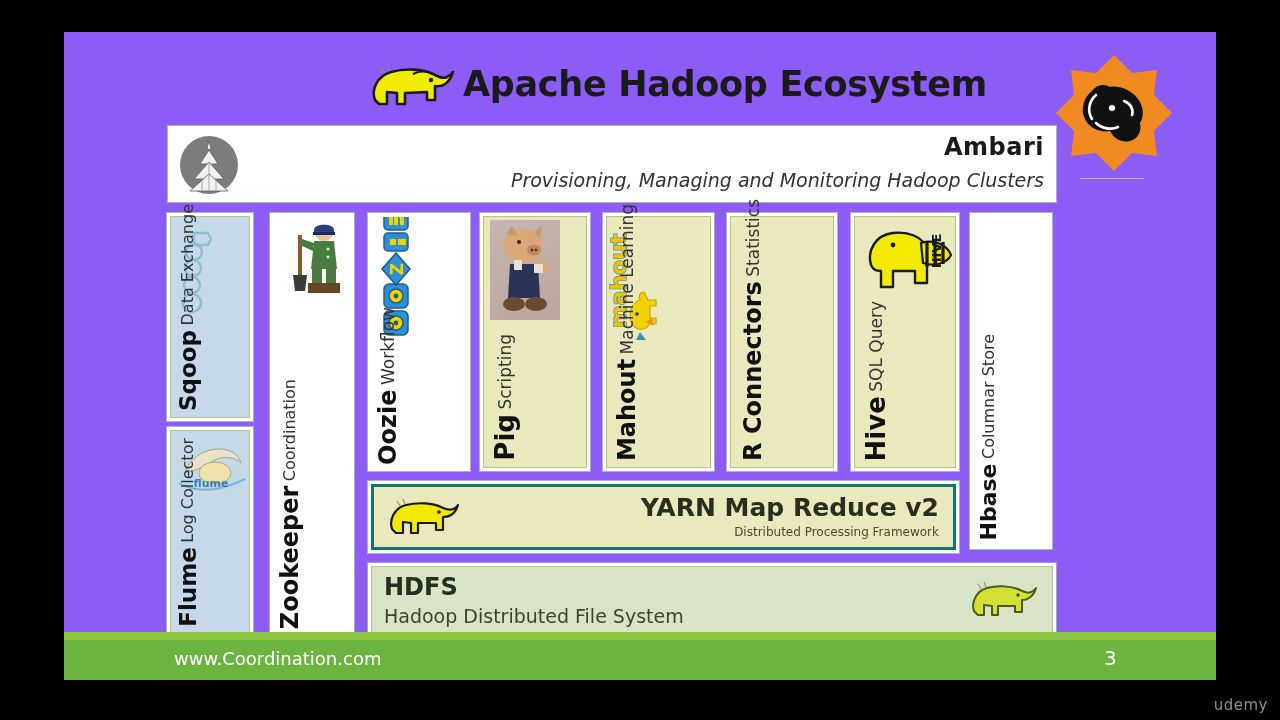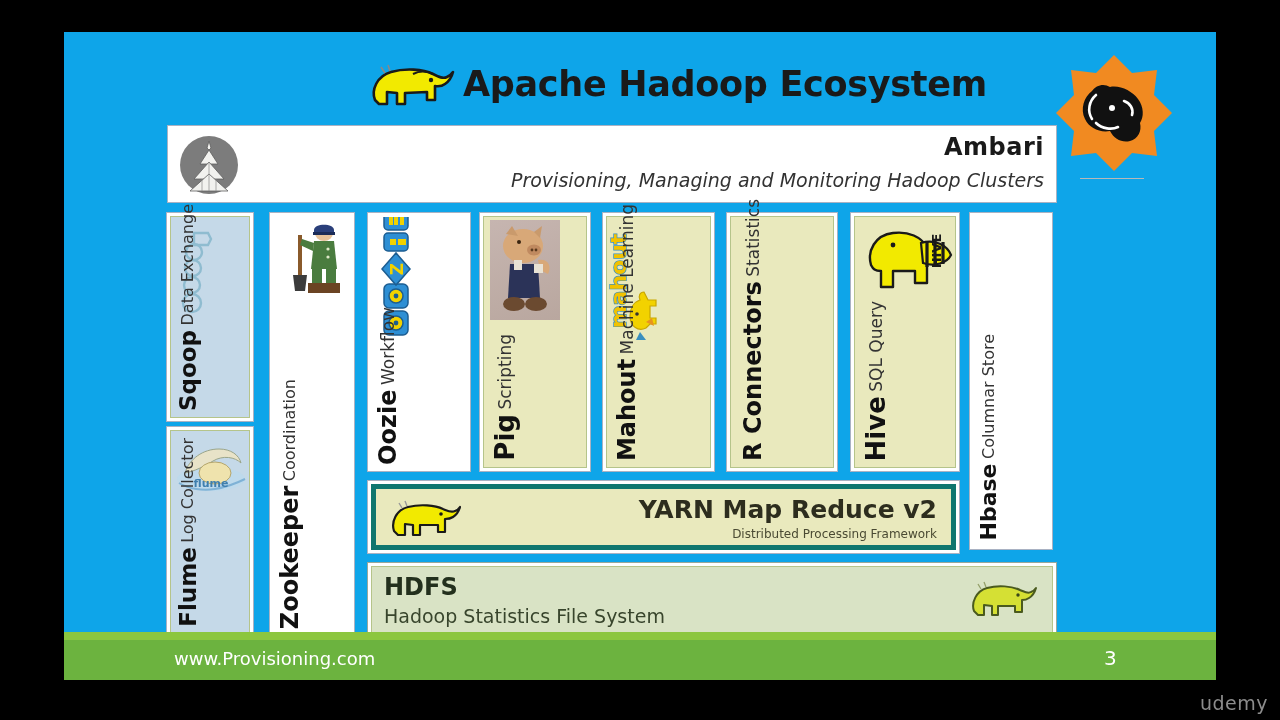--- a/index.html
+++ b/index.html
@@ -20,21 +20,21 @@
     background: #000000;
   }
 
   
   #slide {
     position: absolute;
     left: 64px;
     top: 32px;
     width: 1152px;
     height: 600px;
-    background: #0ea5e9;
+    background: #8b5cf6;
   }
 
   
   #title-row {
     position: absolute;
     left: 103px;
     top: 26px;
     width: 890px;
     height: 64px;
   }
@@ -207,21 +207,21 @@
   #hbase { left: 905px; top: 180px; width: 84px; height: 338px; background:#ffffff; }
   #hbase-logo { position:absolute; left: 8px; top: 6px; width: 62px; height: 192px; }
   #hbase-label { position:absolute; left: 8px; bottom: 8px; }
   #hbase-name { font-size: 22px; }
   #hbase-desc { font-size: 16px; }
 
   
   #yarn { left: 303px; top: 448px; width: 593px; height: 74px; }
   #yarn-inner {
     position:absolute; left:3px; top:3px; right:3px; bottom:3px;
-    box-sizing:border-box; border:5px solid #0f766e; background:#e9e9bd;
+    box-sizing:border-box; border:3px solid #0f766e; background:#e9e9bd;
   }
   #yarn-elephant { position:absolute; left: 10px; top: 8px; width: 76px; height: 50px; }
   #yarn-title {
     position:absolute; right: 14px; top: 6px;
     font-size: 25px; font-weight: bold; color:#2d2d1e;
     font-family: "DejaVu Sans", sans-serif; white-space:nowrap;
   }
   #yarn-sub {
     position:absolute; right: 14px; top: 38px;
     font-size: 12px; color:#4a4a33;
@@ -273,21 +273,21 @@
     left: 1040px;
     top: 14px;
     font-size: 20px;
     color: #ffffff;
     font-family: "DejaVu Sans", sans-serif;
   }
   #udemy-watermark {
     position: absolute;
     right: 12px;
     bottom: 6px;
-    font-size: 19px;
+    font-size: 15px;
     color: #8c8c8c;
     font-family: "DejaVu Sans", sans-serif;
     letter-spacing: 0.5px;
   }
 </style>
 </head>
 <body>
 
 <div id="screen">
 
@@ -528,34 +528,34 @@
           <path d="M16 11 L13 6 M21 9 L19 4" stroke="#999" stroke-width="1.4"></path>
         </svg>
         <div id="yarn-title">YARN Map Reduce v2</div>
         <div id="yarn-sub">Distributed Processing Framework</div>
       </div>
     </div>
 
     <div class="panel" id="hdfs">
       <div id="hdfs-inner">
         <div id="hdfs-title">HDFS</div>
-        <div id="hdfs-sub">Hadoop Statistics File System</div>
+        <div id="hdfs-sub">Hadoop Distributed File System</div>
         <svg id="hdfs-elephant" viewBox="0 0 72 48">
           <path d="M8 32 C5 24 10 12 21 9 C32 6 46 7 54 11 C59 13 62 15 65 13 C68 12 70 9 70 9
                    C70 9 68 16 63 19 C60 21 56 21 56 21 L56 33 L49 33 L49 27 L32 27 L32 36 L26 36
                    L26 27 L18 26 L18 36 L12 36 Z" fill="#d5e034" stroke="#4a5a1e" stroke-width="2" stroke-linejoin="round"></path>
           <circle cx="52" cy="16" r="1.7" fill="#3a4718"></circle>
           <path d="M15 10 L12 5 M20 8 L18 3" stroke="#94a06a" stroke-width="1.3"></path>
         </svg>
       </div>
     </div>
 
   </div>
 
   <div id="footer">
     <div id="footer-top-strip"></div>
-    <div id="footer-url">www.Provisioning.com</div>
+    <div id="footer-url">www.Coordination.com</div>
     <div id="footer-page">3</div>
   </div>
 
   <div id="udemy-watermark">udemy</div>
 
 </div>
 
 </body></html>

